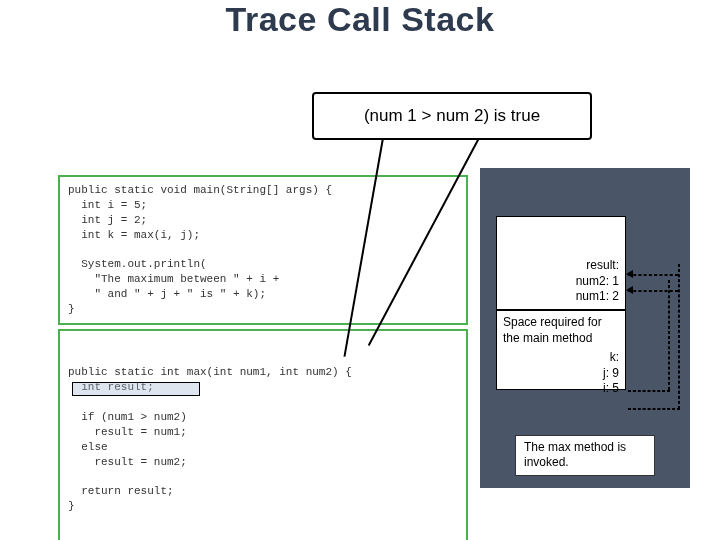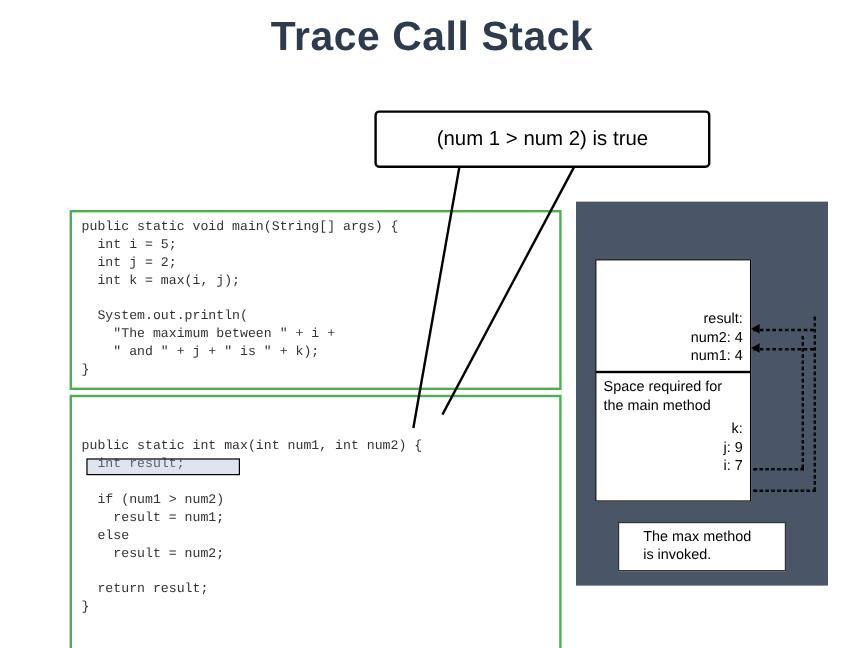--- a/index.html
+++ b/index.html
@@ -9,21 +9,20 @@
     background: #fff;
     font-family: Arial, sans-serif;
     position: relative;
     overflow: hidden;
   }
   .title {
     text-align: center;
     font-size: 34px;
     font-weight: 900;
     color: #2e3b4e;
-    margin-top: 12px;
     font-family: Impact, 'Arial Black', sans-serif;
     letter-spacing: 0.5px;
   }
   .callout {
     position: absolute;
     top: 92px;
     left: 312px;
     width: 280px;
     height: 48px;
     border: 2px solid #000;
@@ -113,34 +112,34 @@
     display: flex;
     flex-direction: column;
     justify-content: flex-end;
     align-items: flex-end;
     padding-right: 6px;
   }
   .stack-lower {
     top: 142px;
     left: 16px;
     width: 130px;
-    height: 108px;
+    height: 80px;
   }
   .stack-lower-vals {
     text-align: right;
     margin-top: 4px;
   }
   .note-box {
     position: absolute;
     bottom: 12px;
     left: 50%;
     transform: translateX(-50%);
     background: #fff;
     border: 1px solid #333;
-    padding: 4px 20px;
+    padding: 4px 8px;
     font-size: 12px;
     width: 140px;
     text-align: left;
     line-height: 1.3;
   }
   .arrow-dashes {
     position: absolute;
     border: 1px dashed #000;
   }
 </style>
@@ -174,29 +173,29 @@
 <span></span>
 <span>  return result;</span>
 <span>}</span>
     <div class="highlight-box" style="top:51px; left:12px; width:128px;"></div>
   </div>
 </div>
 
 <div class="right-panel">
   <div class="stack-box stack-upper">
     <div>result:</div>
-    <div>num2: 4</div>
-    <div>num1: 4</div>
+    <div>num2: 1</div>
+    <div>num1: 2</div>
   </div>
   <div class="stack-box stack-lower">
     <div>Space required for the main method</div>
     <div class="stack-lower-vals">
       <div>k:</div>
       <div>j: 9</div>
-      <div>i: 7</div>
+      <div>i: 5</div>
     </div>
   </div>
   <div class="note-box">The max method is invoked.</div>
 
   <div class="arrow-dashes" style="top:106px; left:148px; width:50px; height:0;"></div>
   <div class="arrow-dashes" style="top:122px; left:148px; width:50px; height:0;"></div>
   <div class="arrow-dashes" style="top:96px; left:198px; width:0; height:145px;"></div>
   <div class="arrow-dashes" style="top:112px; left:188px; width:0; height:110px;"></div>
   <div class="arrow-dashes" style="top:222px; left:148px; width:42px; height:0;"></div>
   <div class="arrow-dashes" style="top:240px; left:148px; width:52px; height:0;"></div>

